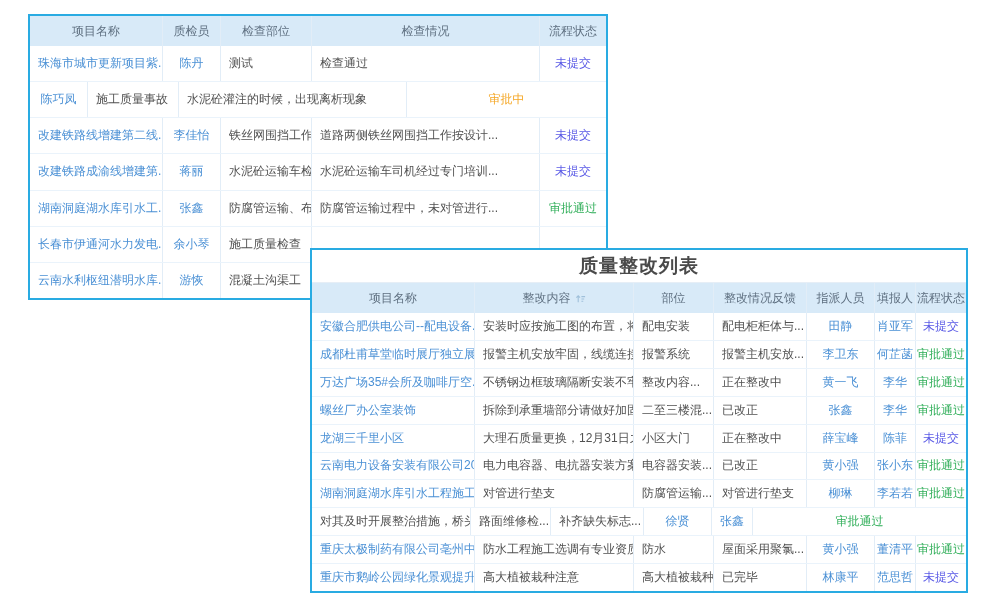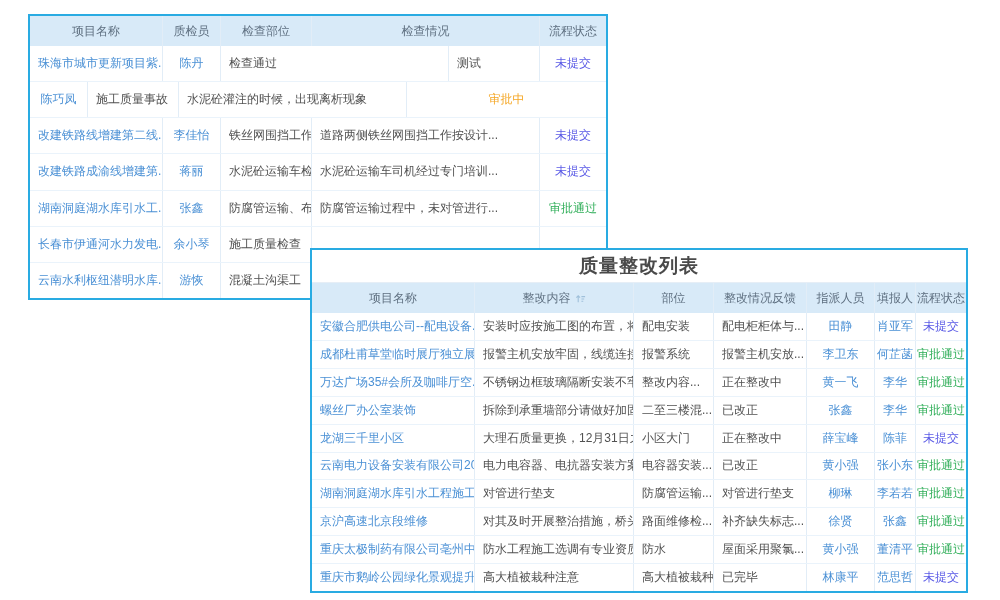--- a/index.html
+++ b/index.html
@@ -56,22 +56,22 @@
         <span>检查情况</span>
       </div>
       <div class="cell hcell" style="flex: 1 1 0px;">
         <span>流程状态</span>
       </div>
     </div>
   <div class="tbody" id="t1-body">
       <div class="row">
         <div class="cell al link" style="flex: 0 0 133px;">珠海市城市更新项目紫...</div>
         <div class="cell ac link" style="flex: 0 0 58px;">陈丹</div>
+        <div class="cell al" style="flex: 0 0 91px;">测试</div>
         <div class="cell al" style="flex: 0 0 228px;">检查通过</div>
-        <div class="cell al" style="flex: 0 0 91px;">测试</div>
         <div class="cell ac" style="flex: 1 1 0px; color: rgb(91, 91, 230);">未提交</div>
       </div>
       <div class="row">
         <div class="cell ac link" style="flex: 0 0 58px;">陈巧凤</div>
         <div class="cell al" style="flex: 0 0 91px;">施工质量事故</div>
         <div class="cell al" style="flex: 0 0 228px;">水泥砼灌注的时候，出现离析现象</div>
         <div class="cell ac" style="flex: 1 1 0px; color: rgb(245, 166, 35);">审批中</div>
       </div>
       <div class="row">
         <div class="cell al link" style="flex: 0 0 133px;">改建铁路线增建第二线...</div>
@@ -200,21 +200,20 @@
       <div class="row">
         <div class="cell al link" style="flex: 0 0 163px;">湖南洞庭湖水库引水工程施工标</div>
         <div class="cell al" style="flex: 0 0 159px;">对管进行垫支</div>
         <div class="cell al" style="flex: 0 0 80px;">防腐管运输...</div>
         <div class="cell al" style="flex: 0 0 93px;">对管进行垫支</div>
         <div class="cell ac link" style="flex: 0 0 68px;">柳琳</div>
         <div class="cell ac link" style="flex: 0 0 41px;">李若若</div>
         <div class="cell ac" style="flex: 1 1 0px; color: rgb(47, 174, 88);">审批通过</div>
       </div>
       <div class="row">
-        <div class="cell al link" style="flex: 0 0 163px;">京沪高速北京段维修</div>
         <div class="cell al" style="flex: 0 0 159px;">对其及时开展整治措施，桥头...</div>
         <div class="cell al" style="flex: 0 0 80px;">路面维修检...</div>
         <div class="cell al" style="flex: 0 0 93px;">补齐缺失标志...</div>
         <div class="cell ac link" style="flex: 0 0 68px;">徐贤</div>
         <div class="cell ac link" style="flex: 0 0 41px;">张鑫</div>
         <div class="cell ac" style="flex: 1 1 0px; color: rgb(47, 174, 88);">审批通过</div>
       </div>
       <div class="row">
         <div class="cell al link" style="flex: 0 0 163px;">重庆太极制药有限公司亳州中...</div>
         <div class="cell al" style="flex: 0 0 159px;">防水工程施工选调有专业资质...</div>

